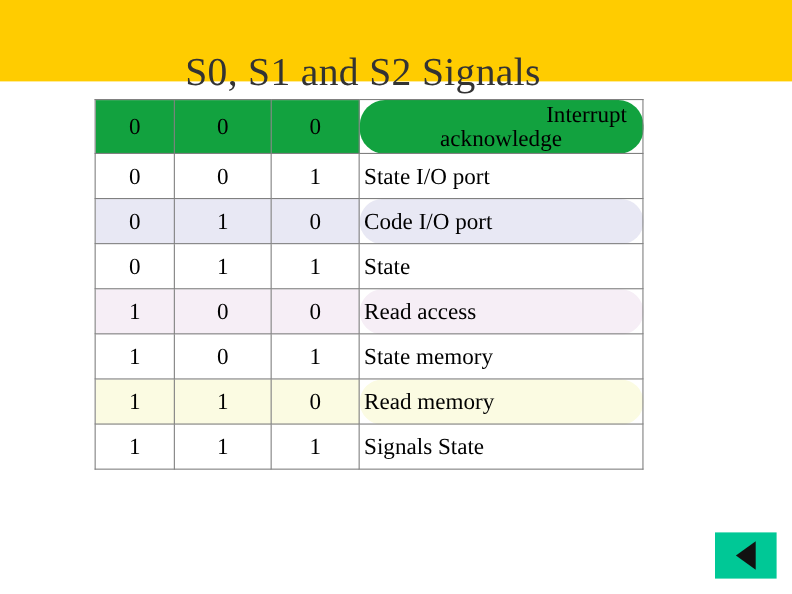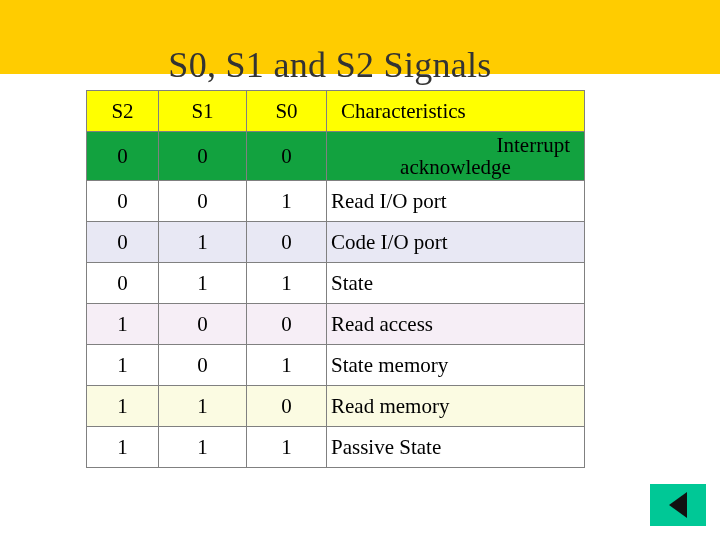--- a/index.html
+++ b/index.html
@@ -72,20 +72,21 @@
   td.bitcell {
     text-align: center;
     vertical-align: middle;
     height: 34px;
   }
   td.desccell {
     text-align: left;
     padding-left: 14px;
     vertical-align: middle;
     height: 34px;
+    border-radius: 23px;
   }
   
   .row-0 td { background: #12a23f; }
   .row-1 td { background: #ffffff; }
   .row-2 td { background: #e8e8f4; }
   .row-3 td { background: #ffffff; }
   .row-4 td { background: #f6eef6; }
   .row-5 td { background: #ffffff; }
   .row-6 td { background: #fbfbe2; }
   .row-7 td { background: #ffffff; }
@@ -131,42 +132,36 @@
 
 <div id="table-wrap">
   <table class="signals">
     <colgroup>
       <col class="c0">
         <col class="c1">
         <col class="c2">
         <col class="c3">
     </colgroup>
     <tbody>
-      <tr class="header-row">
-        <td>S2</td>
-        <td>S1</td>
-        <td>S0</td>
-        <td class="charcol">Characteristics</td>
-      </tr>
 
       <tr class="row-0">
         <td class="bitcell">0</td>
         <td class="bitcell">0</td>
         <td class="bitcell">0</td>
         <td class="desccell">
           <span class="d-line1">Interrupt</span>
           <span class="d-line2">acknowledge</span>
         </td>
       </tr>
 
       <tr class="row-1">
         <td class="bitcell">0</td>
         <td class="bitcell">0</td>
         <td class="bitcell">1</td>
-        <td class="desccell">Read I/O port</td>
+        <td class="desccell">State I/O port</td>
       </tr>
 
       <tr class="row-2">
         <td class="bitcell">0</td>
         <td class="bitcell">1</td>
         <td class="bitcell">0</td>
         <td class="desccell">Code I/O port</td>
       </tr>
 
       <tr class="row-3">
@@ -194,21 +189,21 @@
         <td class="bitcell">1</td>
         <td class="bitcell">1</td>
         <td class="bitcell">0</td>
         <td class="desccell">Read memory</td>
       </tr>
 
       <tr class="row-7">
         <td class="bitcell">1</td>
         <td class="bitcell">1</td>
         <td class="bitcell">1</td>
-        <td class="desccell">Passive State</td>
+        <td class="desccell">Signals State</td>
       </tr>
     </tbody>
   </table>
 </div>
 
 <div id="back-button">
   <span class="tri"></span>
 </div>
 
 </body></html>

